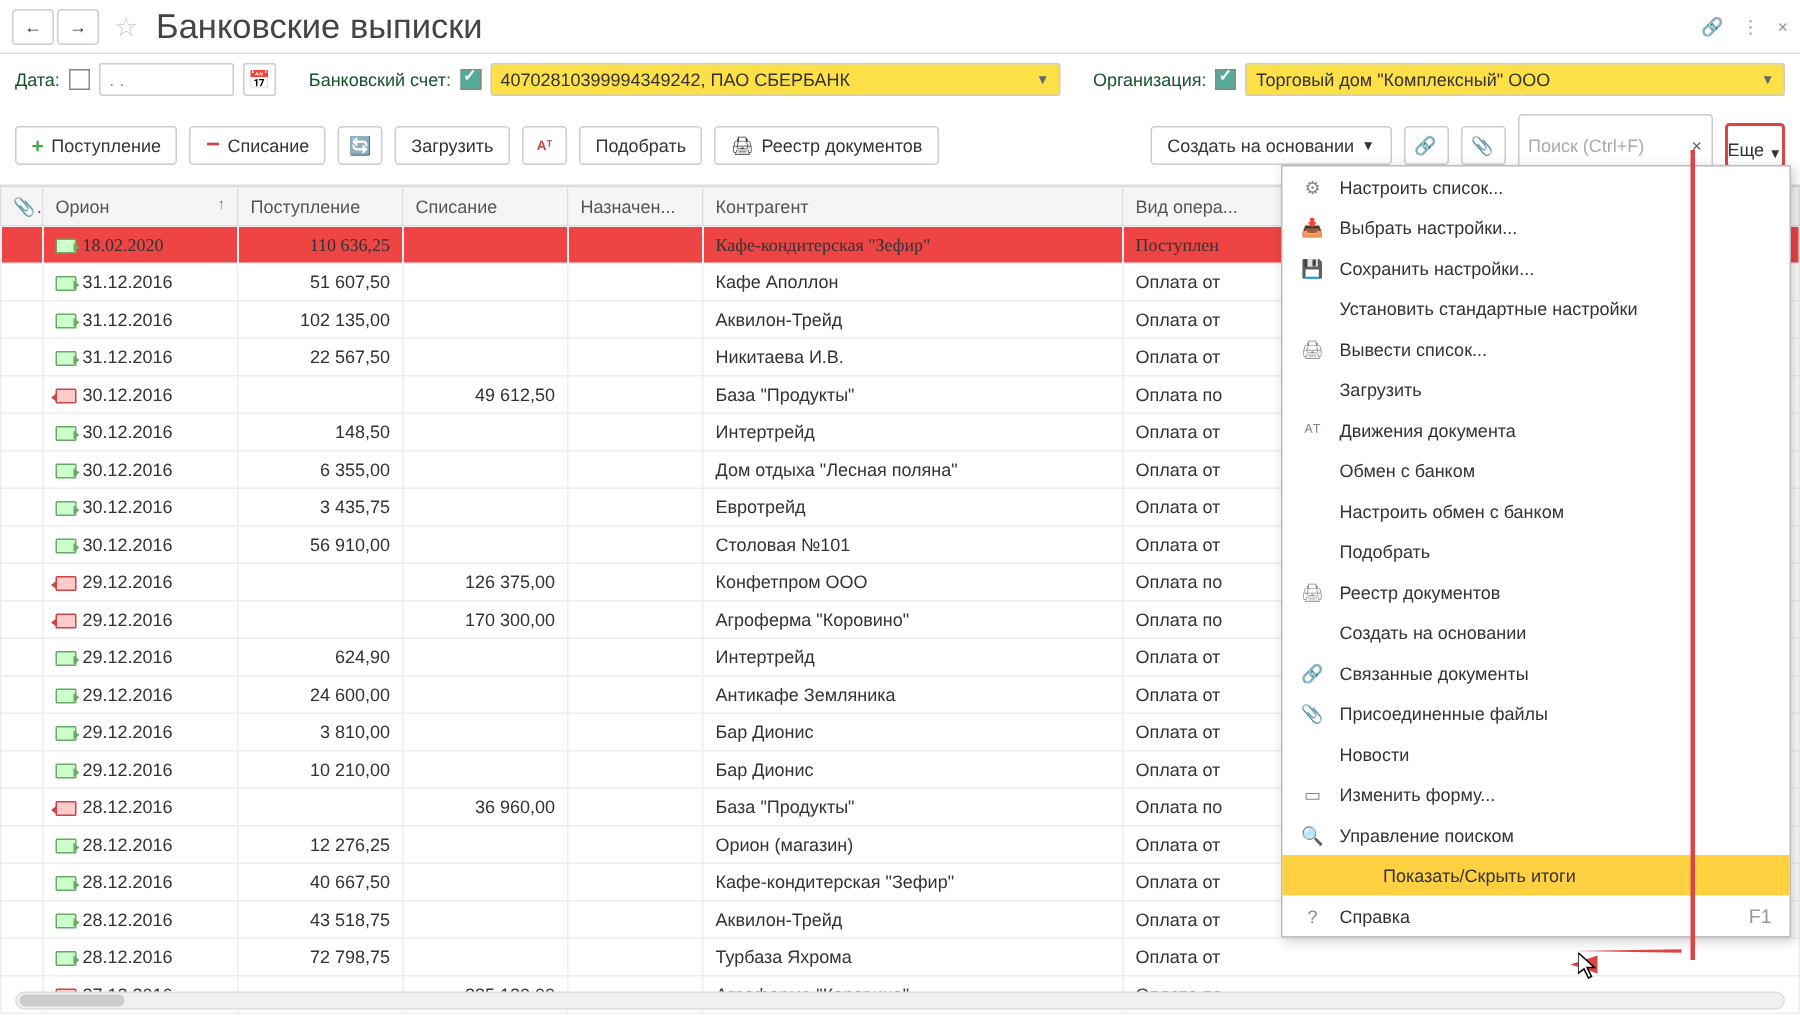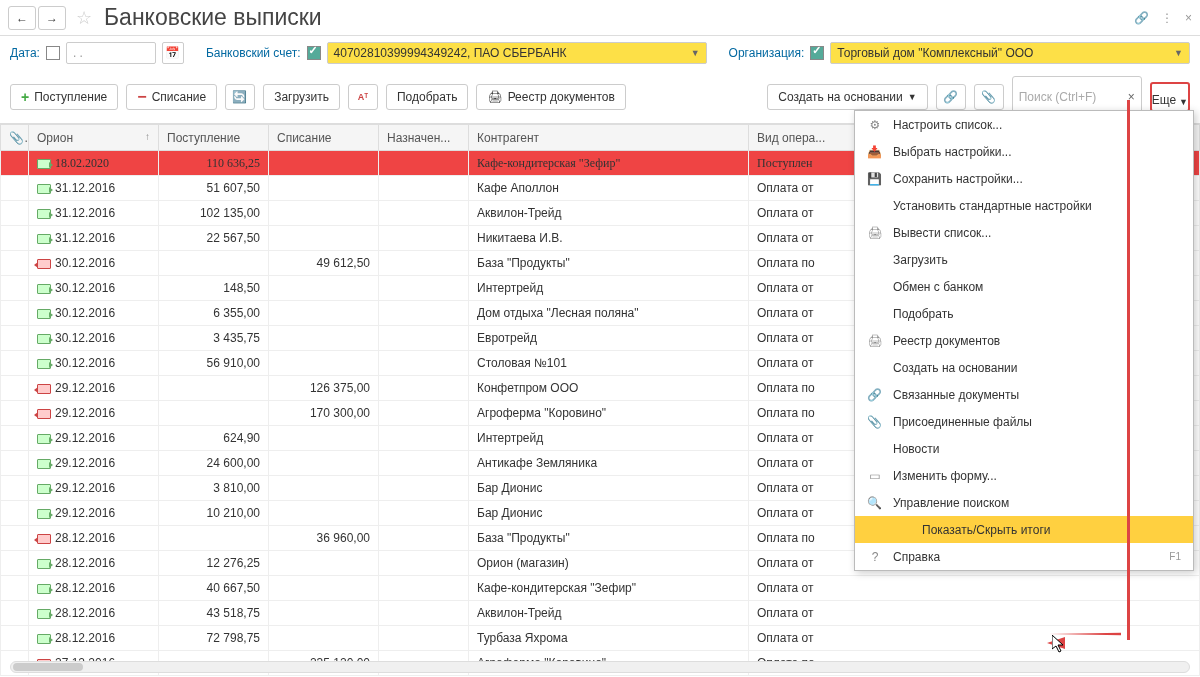--- a/index.html
+++ b/index.html
@@ -6,21 +6,21 @@
 body { background: #fff; font-size: 12px; color: #333; width: 1200px; height: 677px; overflow: hidden; position: relative; }
 
 .titlebar { display: flex; align-items: center; padding: 4px 8px; border-bottom: 1px solid #ddd; height: 36px; }
 .nav-btn { width: 28px; height: 24px; border: 1px solid #ccc; background: #fff; margin-right: 2px; display: flex; align-items: center; justify-content: center; cursor: pointer; border-radius: 3px; }
 .star { width: 24px; height: 24px; display: flex; align-items: center; justify-content: center; color: #ccc; font-size: 18px; margin: 0 4px; }
 .title { font-size: 23px; color: #444; margin-left: 4px; }
 .titlebar-right { margin-left: auto; display: flex; gap: 12px; color: #999; }
 .titlebar-right span { cursor: pointer; }
 
 .filter-row { display: flex; align-items: center; padding: 6px 10px; gap: 6px; }
-.label { color: #0369a1; }
+.label { color: #14532d; }
 .check { width: 14px; height: 14px; border: 1px solid #888; background: #fff; display: inline-block; }
 .check.on { background: #5a9; position: relative; }
 .check.on::after { content: "✓"; color: #fff; position: absolute; top: -3px; left: 1px; font-size: 11px; font-weight: bold; }
 .date-box { border: 1px solid #ccc; padding: 3px 6px; width: 90px; height: 22px; display: flex; align-items: center; color: #999; border-radius: 2px; }
 .cal-btn { width: 22px; height: 22px; border: 1px solid #ccc; background: #fff; display: flex; align-items: center; justify-content: center; border-radius: 2px; }
 .combo { border: 1px solid #ccc; padding: 3px 6px; height: 22px; display: flex; align-items: center; border-radius: 2px; background: #fde047; }
 .combo .arrow { margin-left: auto; color: #666; font-size: 9px; }
 
 .toolbar { display: flex; align-items: center; padding: 6px 10px; gap: 8px; flex-wrap: nowrap; }
 .btn { border: 1px solid #ccc; background: #fff; padding: 4px 10px; height: 26px; display: flex; align-items: center; gap: 5px; border-radius: 3px; cursor: pointer; white-space: nowrap; font-size: 12px; }
@@ -49,21 +49,21 @@
 .row-icon { width: 14px; height: 10px; display: inline-block; border: 1px solid #6a6; background: #cfc; border-radius: 1px; vertical-align: middle; margin-right: 4px; position: relative; }
 .row-icon::after { content: ""; position: absolute; right: -3px; top: 2px; width: 0; height: 0; border-left: 4px solid #6a6; border-top: 3px solid transparent; border-bottom: 3px solid transparent; }
 .row-icon.red::after { left: -4px; right: auto; border-left: none; border-right: 4px solid #c44; }
 .row-icon.red { border-color: #c44; background: #fcc; }
 
 .dropdown { position: absolute; top: 110px; right: 6px; width: 340px; background: #fff; border: 1px solid #bbb; box-shadow: 2px 2px 8px rgba(0,0,0,0.2); z-index: 100; }
 .dropdown-item { display: flex; align-items: center; padding: 6px 12px; gap: 10px; cursor: pointer; height: 27px; }
 .dropdown-item.highlight { background: #ffd040; padding-left: 41px; }
 .dropdown-item .icn { width: 16px; height: 16px; display: flex; align-items: center; justify-content: center; font-size: 12px; color: #888; }
 .dropdown-item .txt { flex: 1; }
-.dropdown-item .shortcut { color: #999; font-size: 10px; }
+.dropdown-item .shortcut { color: #999; font-size: 13px; }
 
 .red-arrow { position: absolute; top: 100px; right: 70px; width: 2px; height: 540px; border-left: 3px solid #d44; z-index: 200; pointer-events: none; }
 .red-arrow::after { content: ""; position: absolute; bottom: -2px; left: -75px; width: 0; height: 0; border-top: 8px solid transparent; border-bottom: 8px solid transparent; border-right: 60px solid #d44; transform: scaleY(0.15) scaleX(1.2); }
 .red-arrow-head { position: absolute; bottom: 28px; right: 135px; width: 0; height: 0; border-top: 6px solid transparent; border-bottom: 6px solid transparent; border-right: 18px solid #d44; z-index: 201; }
 
 .hscroll { position: absolute; bottom: 4px; left: 10px; right: 10px; height: 12px; background: #f0f0f0; border: 1px solid #ddd; border-radius: 6px; }
 .hscroll .thumb { position: absolute; left: 2px; top: 1px; width: 70px; height: 8px; background: #ccc; border-radius: 4px; }
 
 .cursor { position: absolute; z-index: 300; pointer-events: none; }
 </style>
@@ -364,22 +364,30 @@
     </div>
     <div class="dropdown-item">
       <span class="icn">🖨</span>
     <span class="txt">Вывести список...</span>
     </div>
     <div class="dropdown-item">
       <span class="icn"></span>
     <span class="txt">Загрузить</span>
     </div>
     <div class="dropdown-item">
+      <span class="icn">ᴬᵀ</span>
+    <span class="txt">Движения документа</span>
+    </div>
+    <div class="dropdown-item">
       <span class="icn"></span>
     <span class="txt">Обмен с банком</span>
+    </div>
+    <div class="dropdown-item">
+      <span class="icn"></span>
+    <span class="txt">Настроить обмен с банком</span>
     </div>
     <div class="dropdown-item">
       <span class="icn"></span>
     <span class="txt">Подобрать</span>
     </div>
     <div class="dropdown-item">
       <span class="icn">🖨</span>
     <span class="txt">Реестр документов</span>
     </div>
     <div class="dropdown-item">

